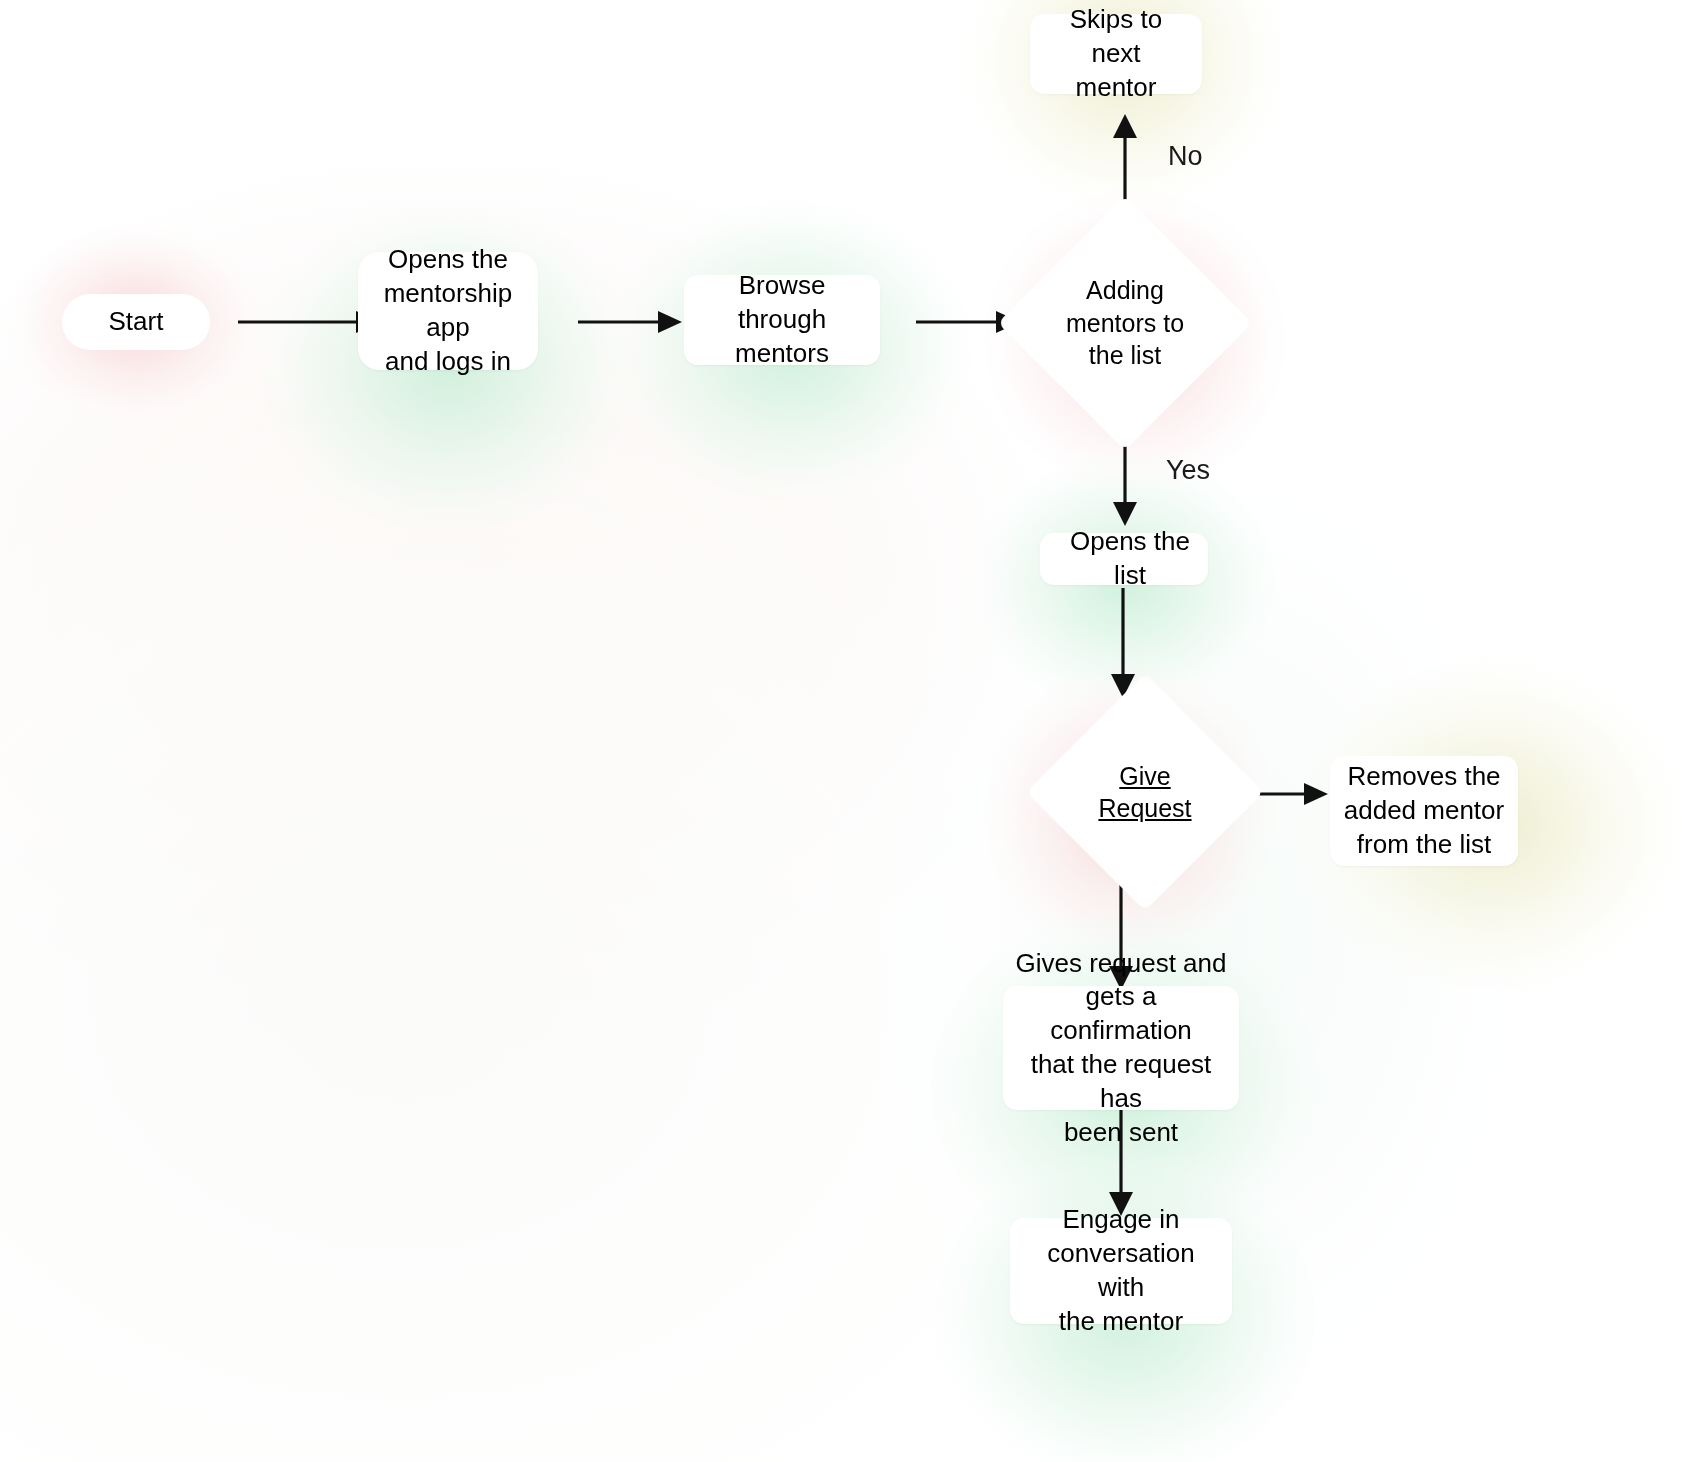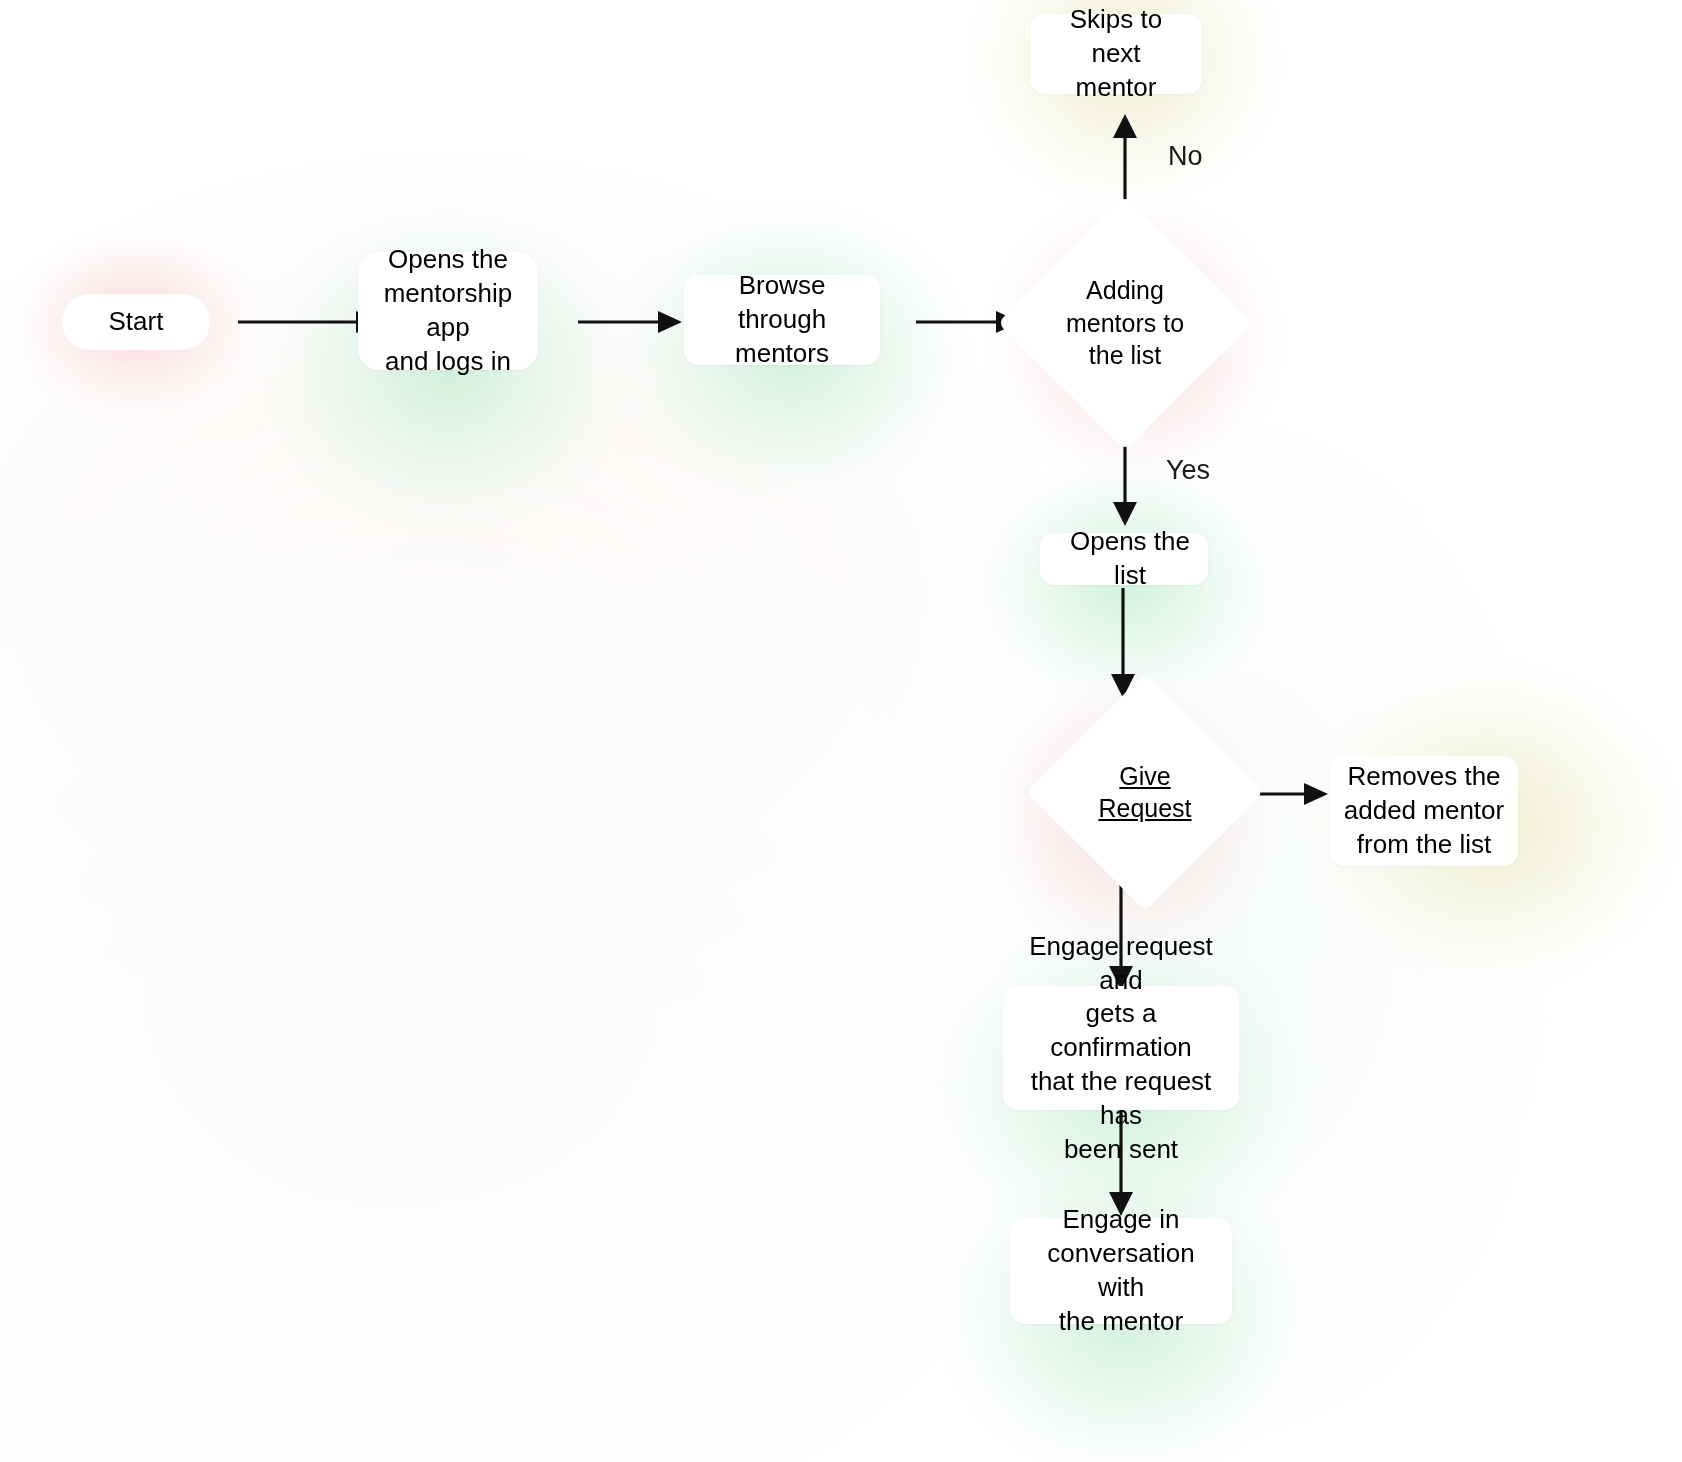--- a/index.html
+++ b/index.html
@@ -212,21 +212,21 @@
   <div class="node decision" style="left:1061px; top:708px; width:168px; height:168px;text-decoration:underline;">
     <div class="diamond-shape"></div>
     <span class="dlabel">Give
 Request</span>
   </div>
 
   <div class="node process" style="left:1330px; top:740px; width:188px; height:110px;margin-top:16px;">Removes the
 added mentor
 from the list</div>
 
-  <div class="node process" style="left:1003px; top:986px; width:236px; height:124px;">Engage request and
+  <div class="node process" style="left:1003px; top:986px; width:236px; height:124px;">Gives request and
 gets a confirmation
 that the request has
 been sent</div>
 
   <div class="node process" style="left:1010px; top:1218px; width:222px; height:106px;">Engage in
 conversation with
 the mentor</div>
 
 </div>
 

